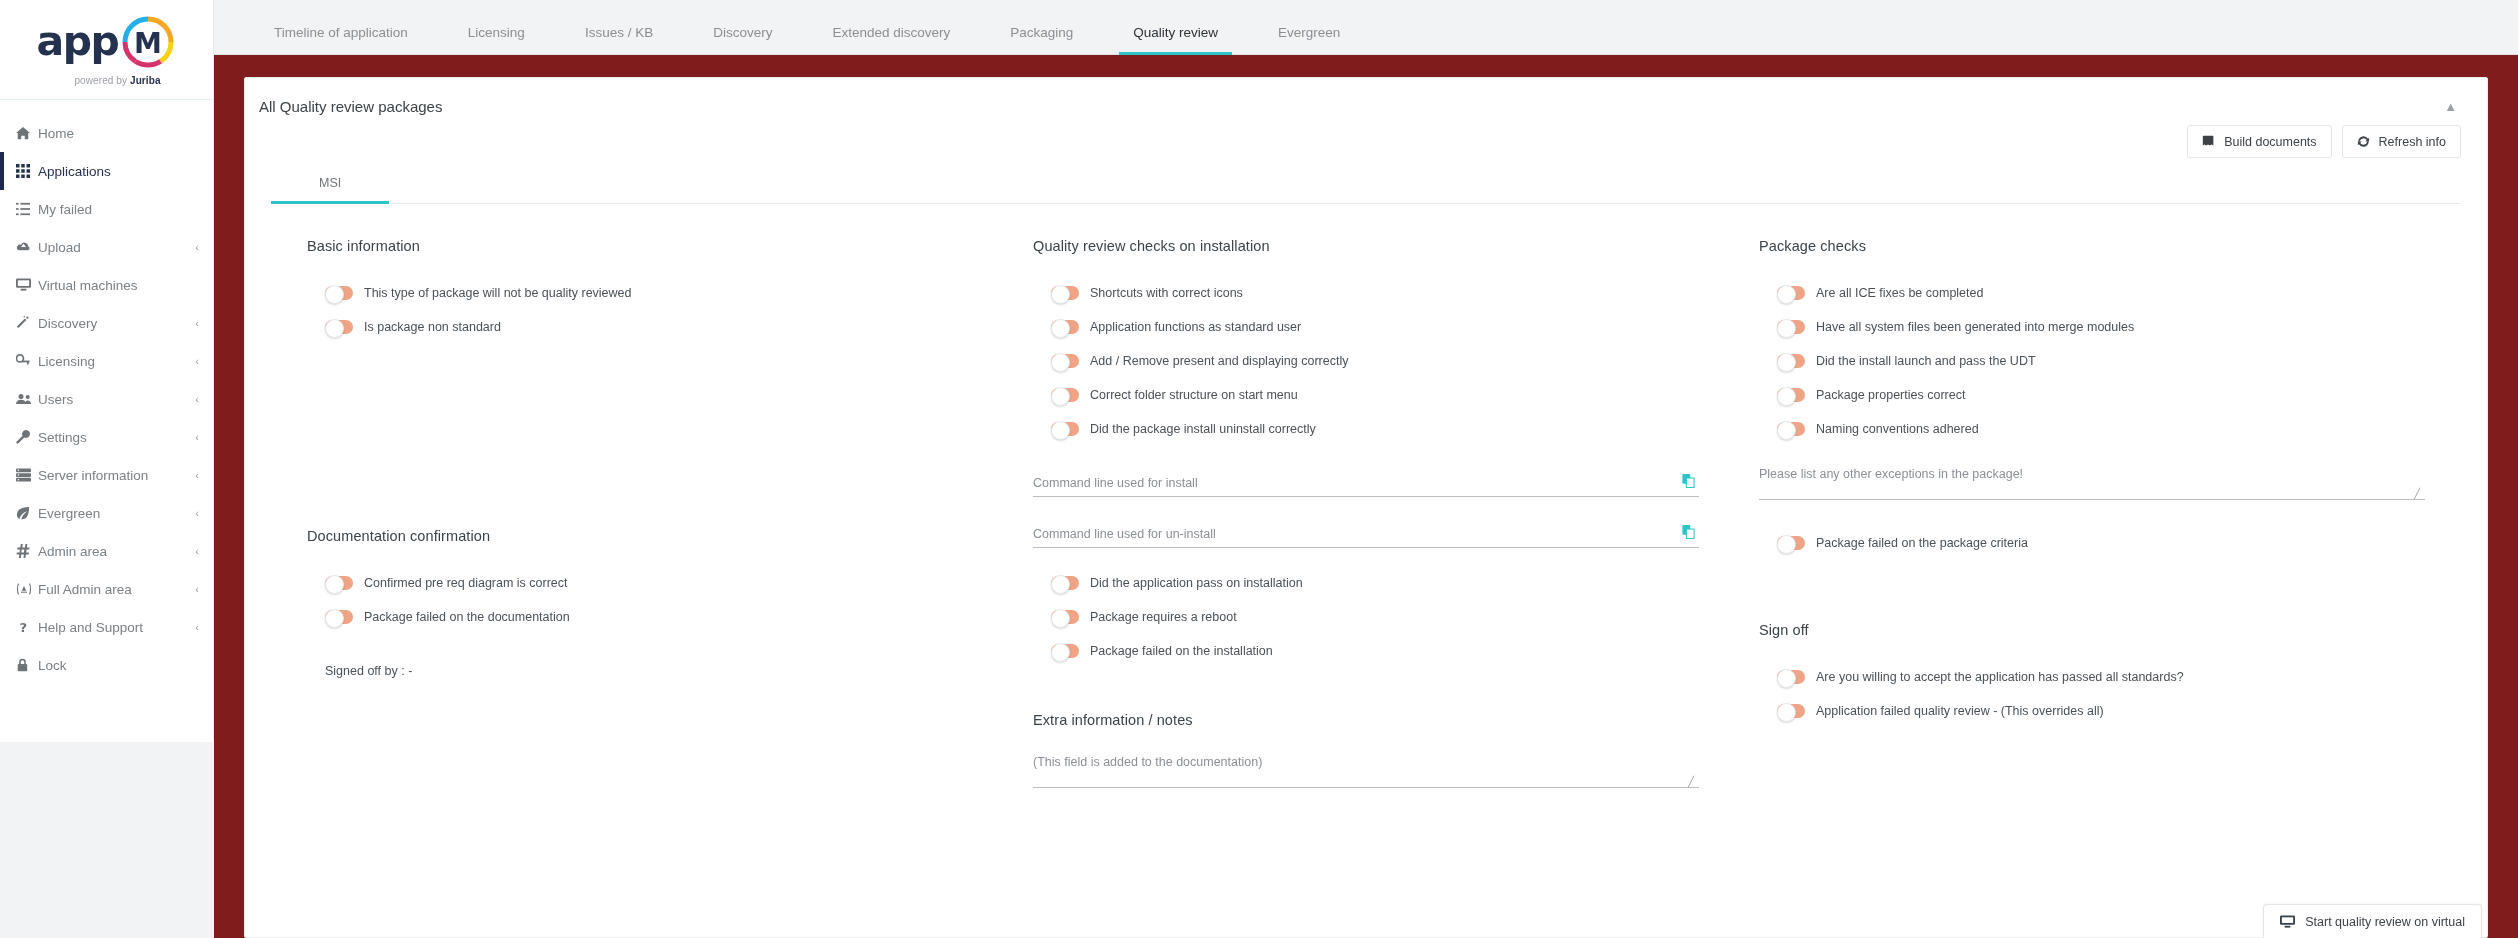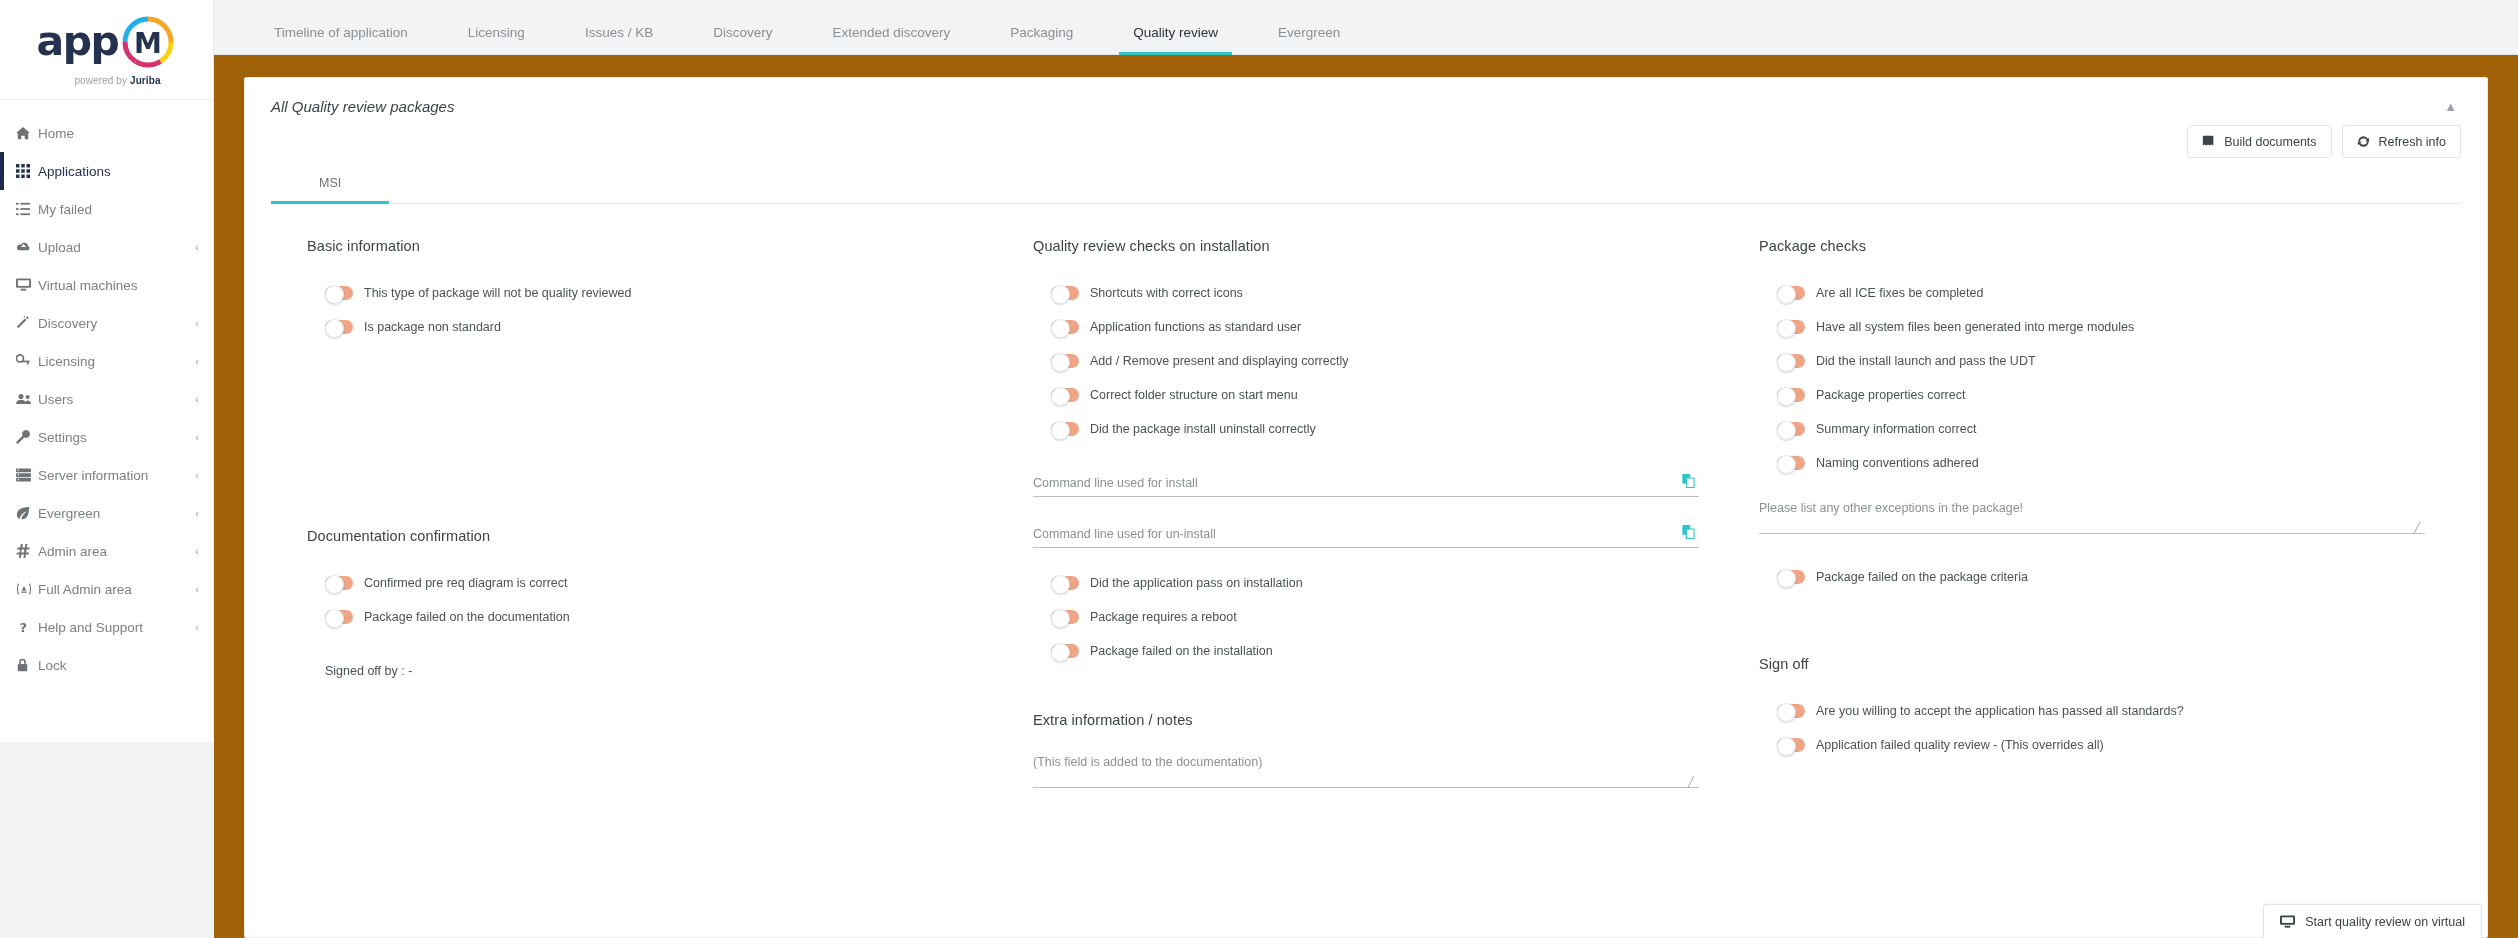--- a/index.html
+++ b/index.html
@@ -59,21 +59,21 @@
     background: #ffffff;
   }
   .nav-item.active::before {
     content: ""; position: absolute; left: 0; top: 0;
     width: 4px; height: 100%; background: #1b2a4e;
   }
   .nav-item.active .ni-icon svg { fill: #25324f; }
   .nav-item.active .ni-label { color: #25324f; }
 
   
-  .main { flex: 1; height: 938px; display: flex; flex-direction: column; background: #a16207; position: relative; }
+  .main { flex: 1; height: 938px; display: flex; flex-direction: column; background: #7f1d1d; position: relative; }
 
   .tabbar {
     height: 55px; display: flex; align-items: flex-end;
     padding-left: 30px; background: #f2f3f4;
     border-bottom: 1px solid #e2e4e6;
   }
   .tab {
     font-size: 13.5px; color: #8a8f94;
     padding: 0 0 14px 0; margin-right: 0;
     cursor: pointer; position: relative;
@@ -92,22 +92,21 @@
     background: #ffffff;
     border: 1px solid #eceeef;
     border-radius: 2px;
     height: 100%;
     box-shadow: 0 1px 2px rgba(0,0,0,0.02);
     position: relative;
     overflow: hidden;
   }
   .card-head {
     display: flex; align-items: center; justify-content: space-between;
-    padding: 20px 26px 0 26px;
-    font-style: italic;
+    padding: 20px 26px 0 14px;
   }
   .card-title { font-size: 15px; color: #3b4349; font-weight: 400; }
   .collapse-btn {
     color: #9aa0a6; font-size: 13px; cursor: pointer; line-height: 1;
     padding: 2px 4px;
   }
 
   .actions {
     display: flex; gap: 10px; justify-content: flex-end;
     padding: 10px 26px 0 26px;
@@ -579,24 +578,20 @@
               <div class="toggle-row">
                 <span class="switch"></span>
                 <span class="toggle-label">Did the install launch and pass the UDT</span>
               </div>
               <div class="toggle-row">
                 <span class="switch"></span>
                 <span class="toggle-label">Package properties correct</span>
               </div>
               <div class="toggle-row">
                 <span class="switch"></span>
-                <span class="toggle-label">Summary information correct</span>
-              </div>
-              <div class="toggle-row">
-                <span class="switch"></span>
                 <span class="toggle-label">Naming conventions adhered</span>
               </div>
 
               <div class="field" style="margin-top:16px">
                 <textarea placeholder="Please list any other exceptions in the package!" style=""></textarea>
                 <span class="resize-grip">╱</span>
               </div>
 
               <div style="margin-top:22px">
                 <div class="toggle-row">

